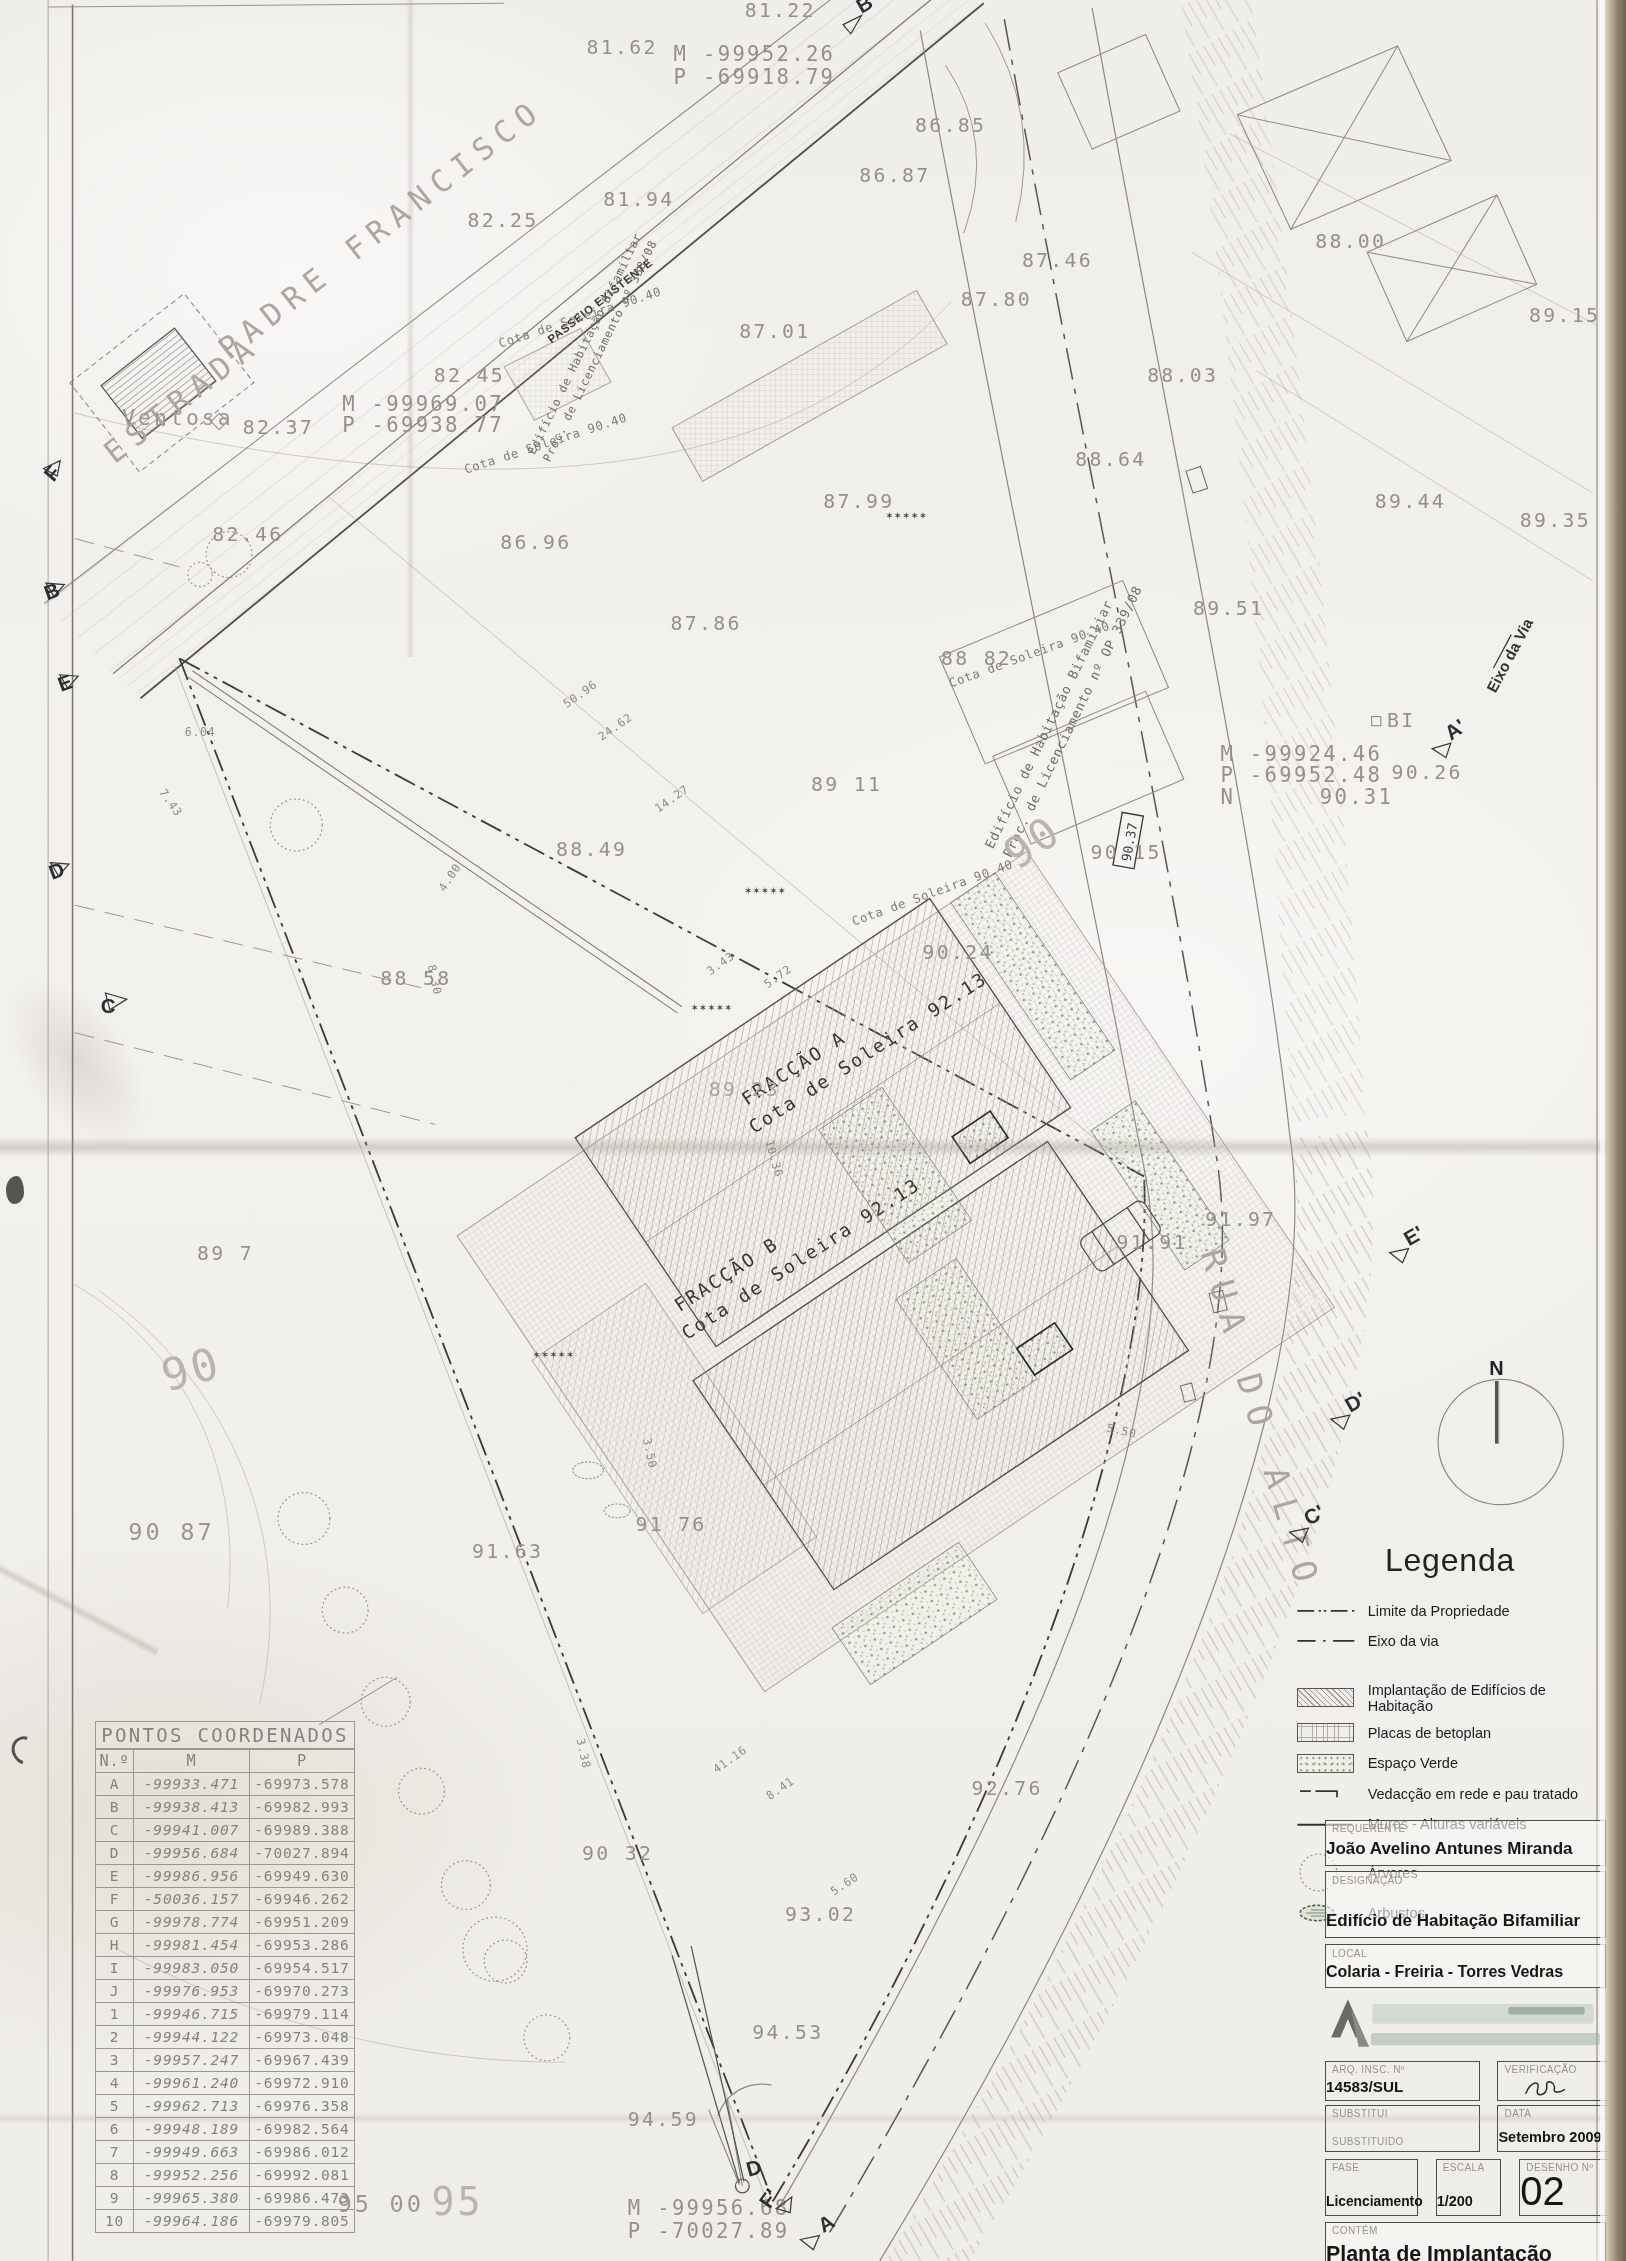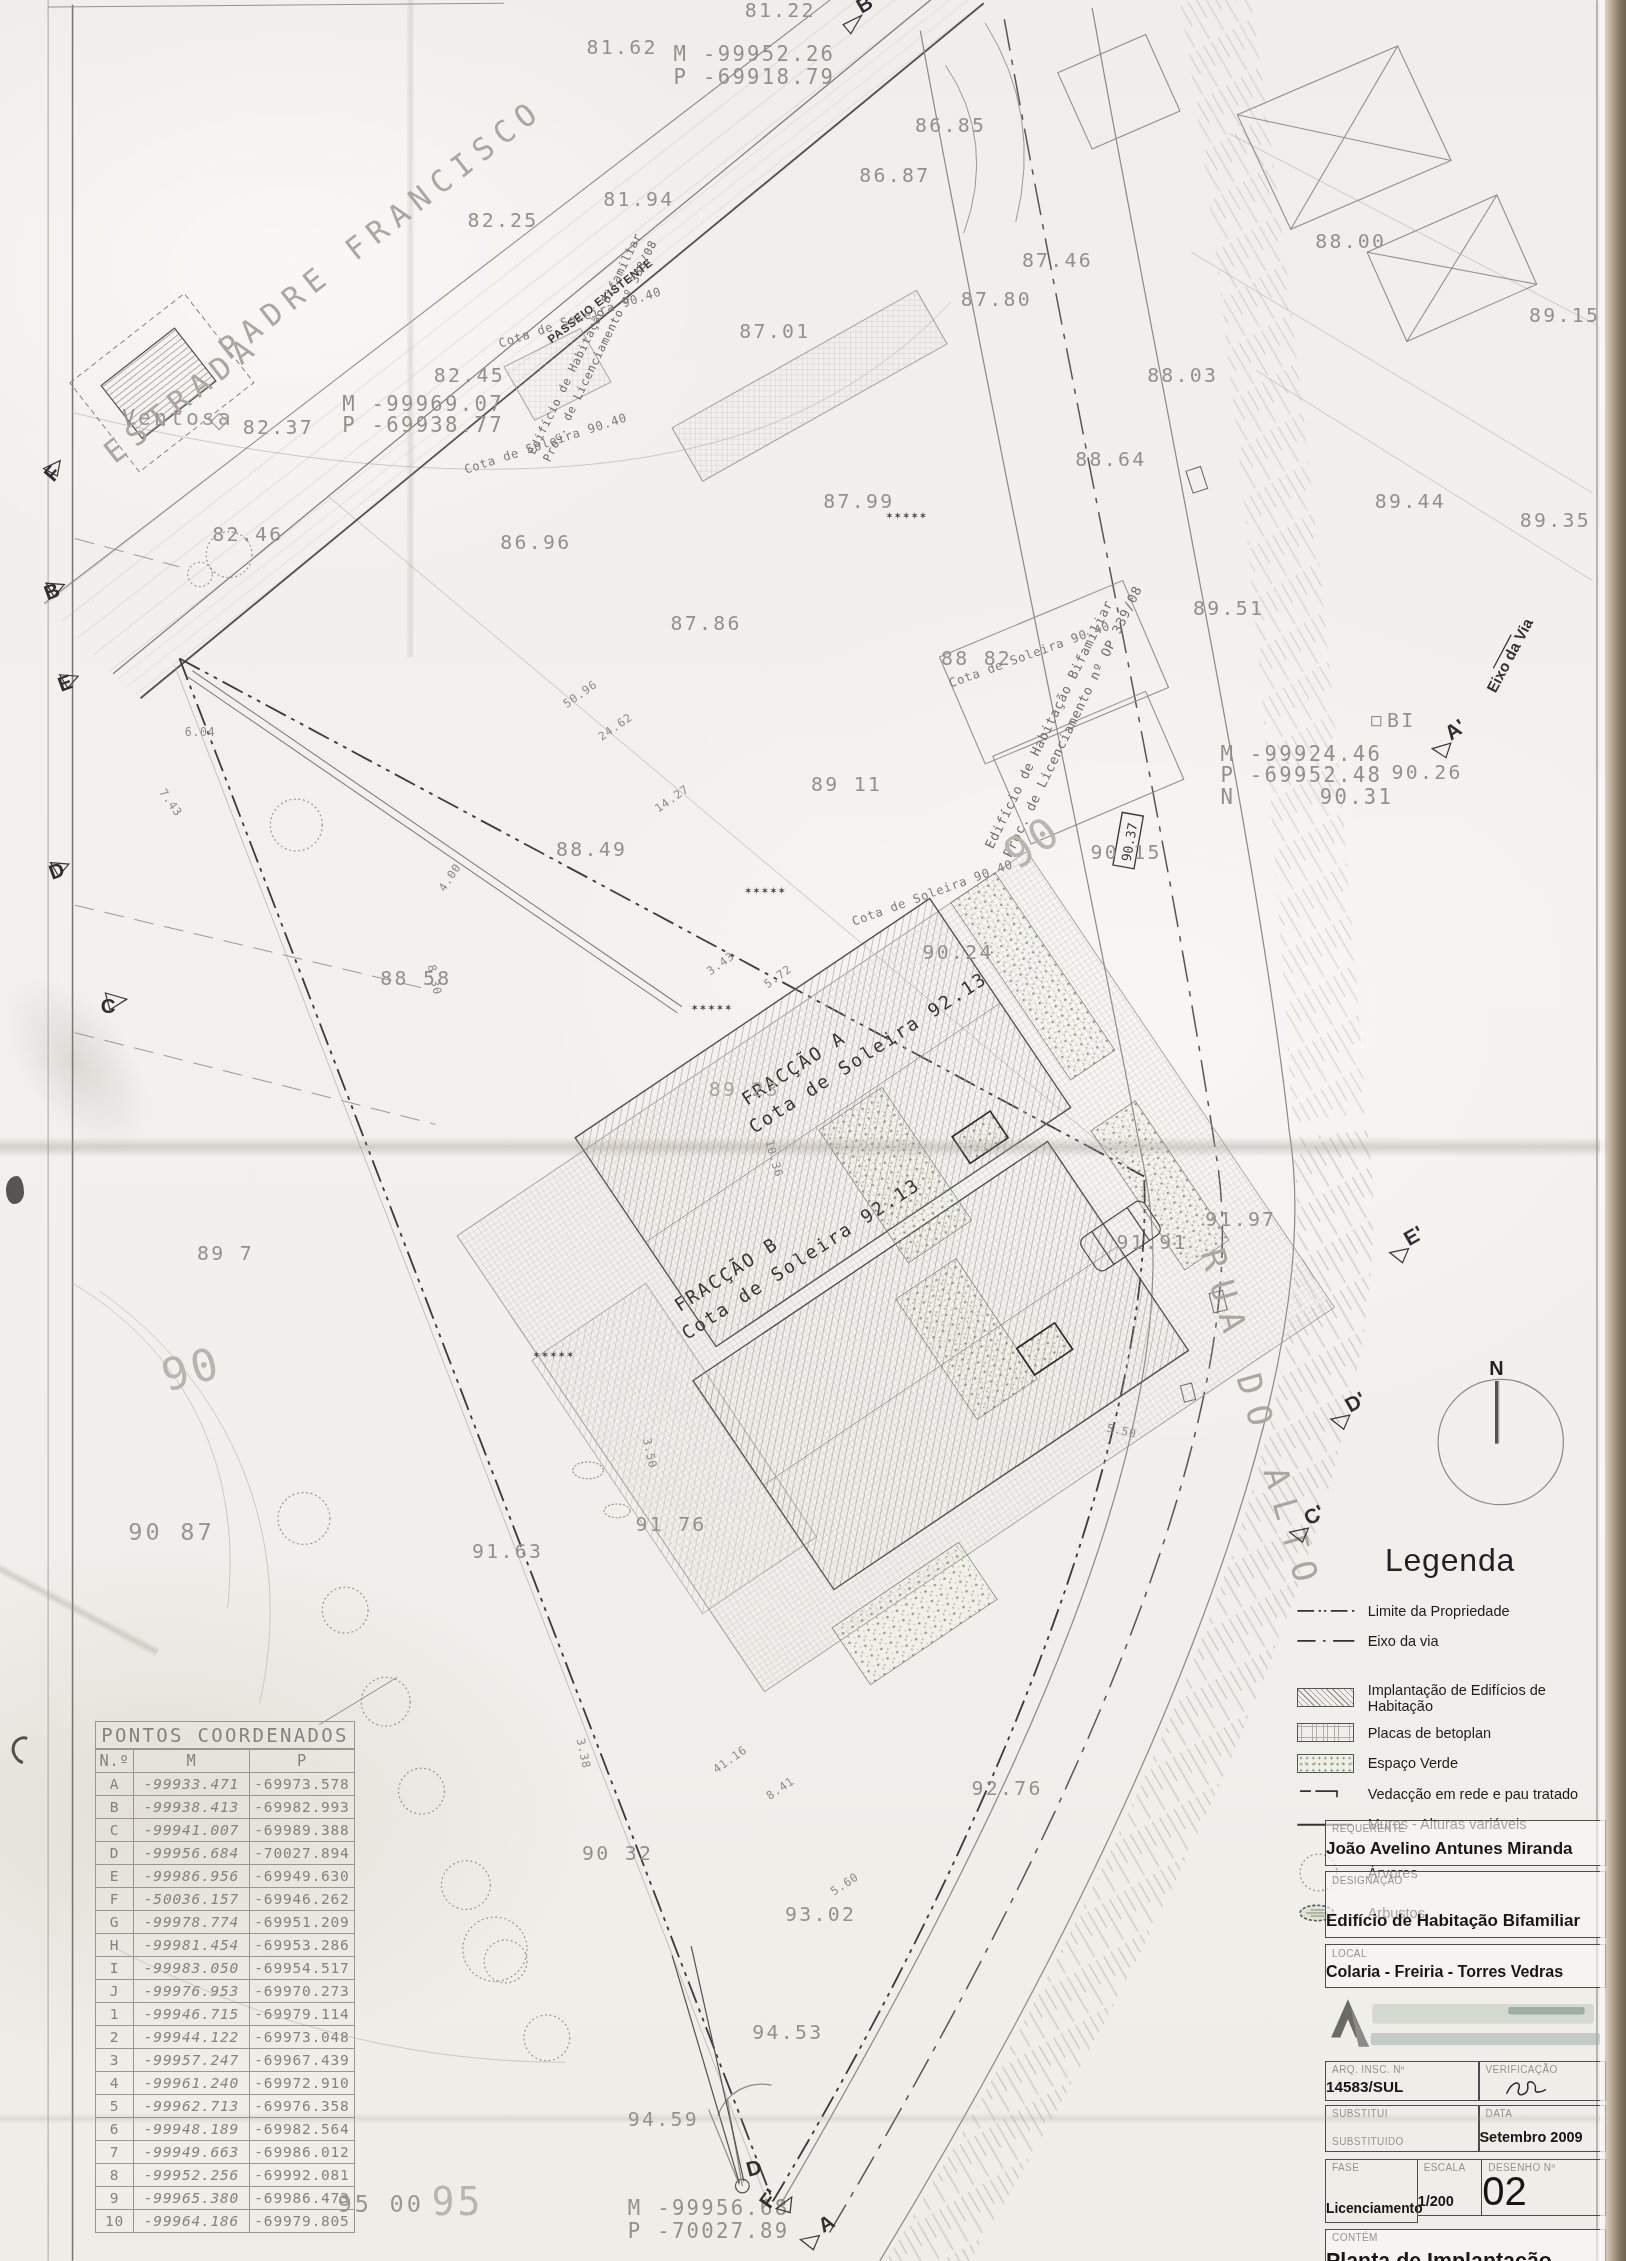--- a/index.html
+++ b/index.html
@@ -48,21 +48,21 @@
     background-image:radial-gradient(#7e9370 1px,rgba(0,0,0,0) 1.1px),
                      radial-gradient(#a9b894 0.8px,rgba(0,0,0,0) 0.8px);
     background-size:6.1px 6.1px,9.2px 9.2px;background-position:0 0,3.1px 3.8px;}
   
   #titleblock{left:1325px;top:1820px;width:281px;}
   .tb-box{border:1.1px solid #4c4c4c;background:rgba(250,249,246,.6);position:relative;box-sizing:border-box;}
   .tb-lab{position:absolute;top:2.3px;left:6.1px;font-size:10px;color:#97948d;letter-spacing:0.4px;}
   .tb-lab2{position:absolute;bottom:4px;left:6.1px;font-size:10px;color:#97948d;letter-spacing:0.4px;}
   .tb-val{position:absolute;left:0;right:0;bottom:6.1px;font-weight:bold;
     color:#161616;font-size:17px;}
-  .tb-grid{display:grid;}
+  .tb-grid{display:grid;gap:19px;}
   .tb-cell{border:1.1px solid #4c4c4c;position:relative;box-sizing:border-box;margin-left:-1.1px;}
   .tb-cell:first-child{margin-left:0;}
   
   .crease-h{left:0;width:1626px;pointer-events:none;}
   .scan-edge{right:0;top:0;width:26px;height:2261px;
     background:linear-gradient(90deg,rgba(244,242,238,0) 0%,#cfc2ad 30%,#8d7f6b 70%,#6f6450 100%);}
   .blob{background:#3c3a37;border-radius:60% 40% 55% 45%/50% 60% 40% 50%;}
 </style>
 </head>
 <body>
@@ -679,21 +679,21 @@
         <span class="tb-lab">SUBSTITUI</span>
         <span class="tb-lab2">SUBSTITUIDO</span>
       </div>
       <div class="tb-cell" style="height:47px">
         <span class="tb-lab">DATA</span>
         <div class="tb-val" style="font-size:14.5px">Setembro 2009</div>
       </div>
     </div>
     <div style="height:6.9px"></div>
     <div class="tb-grid" style="grid-template-columns:33% 23% 44%">
-      <div class="tb-cell" style="height:64px">
+      <div class="tb-cell" style="height:57px">
         <span class="tb-lab">FASE</span>
         <div class="tb-val" style="font-size:13.8px">Licenciamento</div>
       </div>
       <div class="tb-cell" style="height:57px">
         <span class="tb-lab">ESCALA</span>
         <div class="tb-val" style="font-size:14.5px">1/200</div>
       </div>
       <div class="tb-cell" style="height:57px">
         <span class="tb-lab">DESENHO Nº</span>
         <div class="tb-val" style="font-size:40px;font-weight:normal;bottom:1.5px">02</div>

